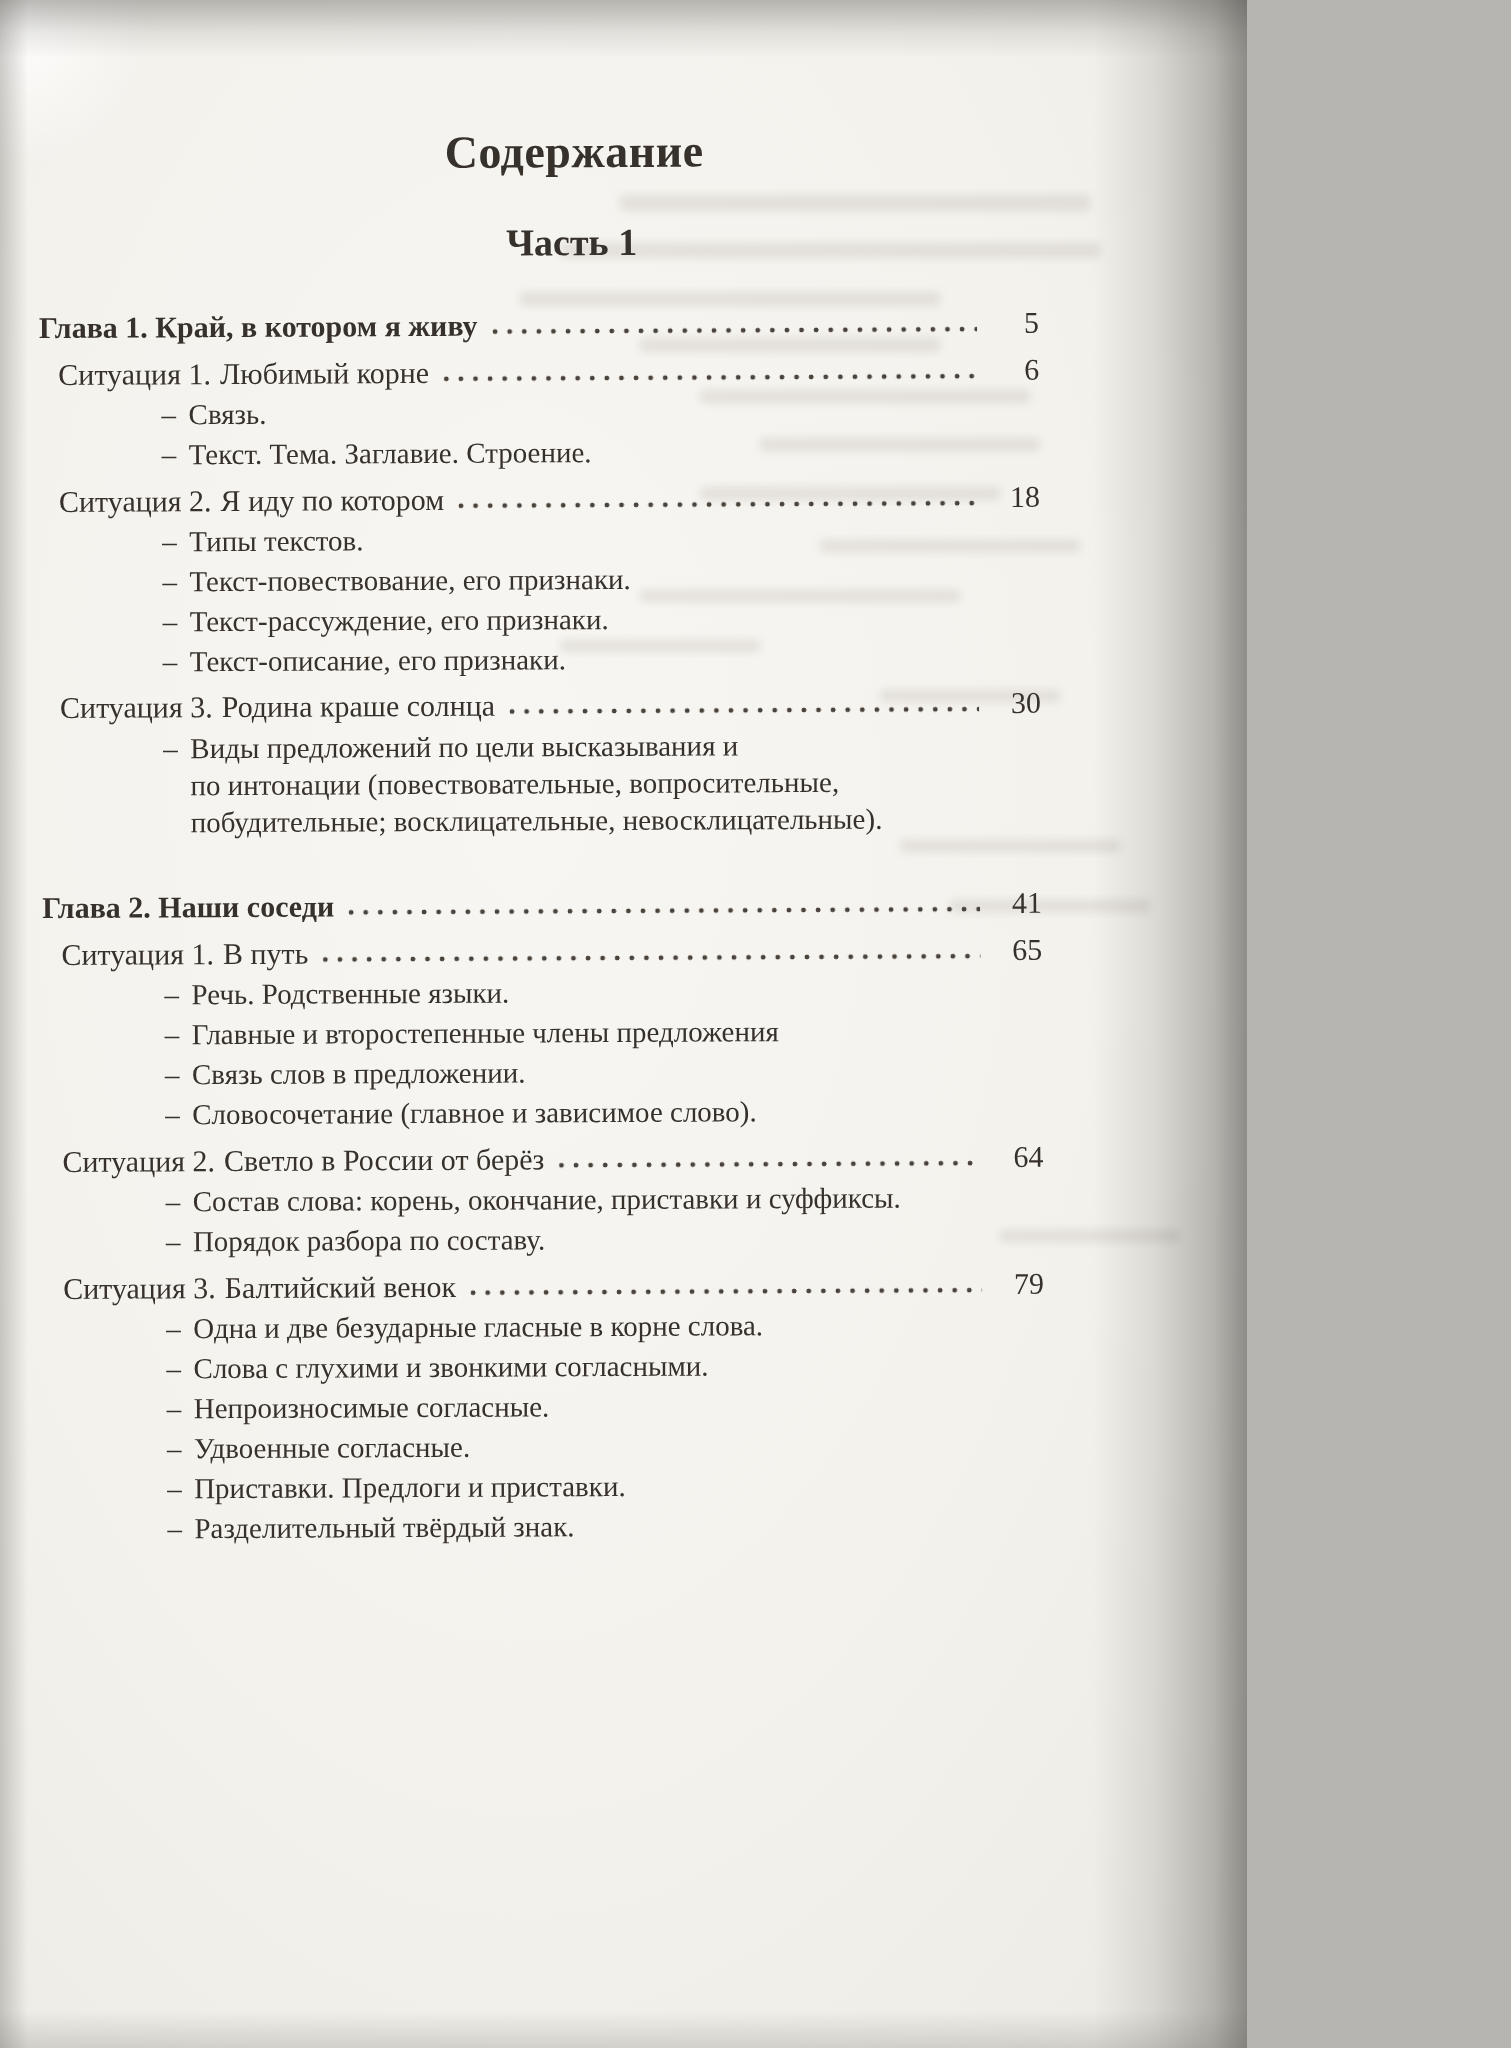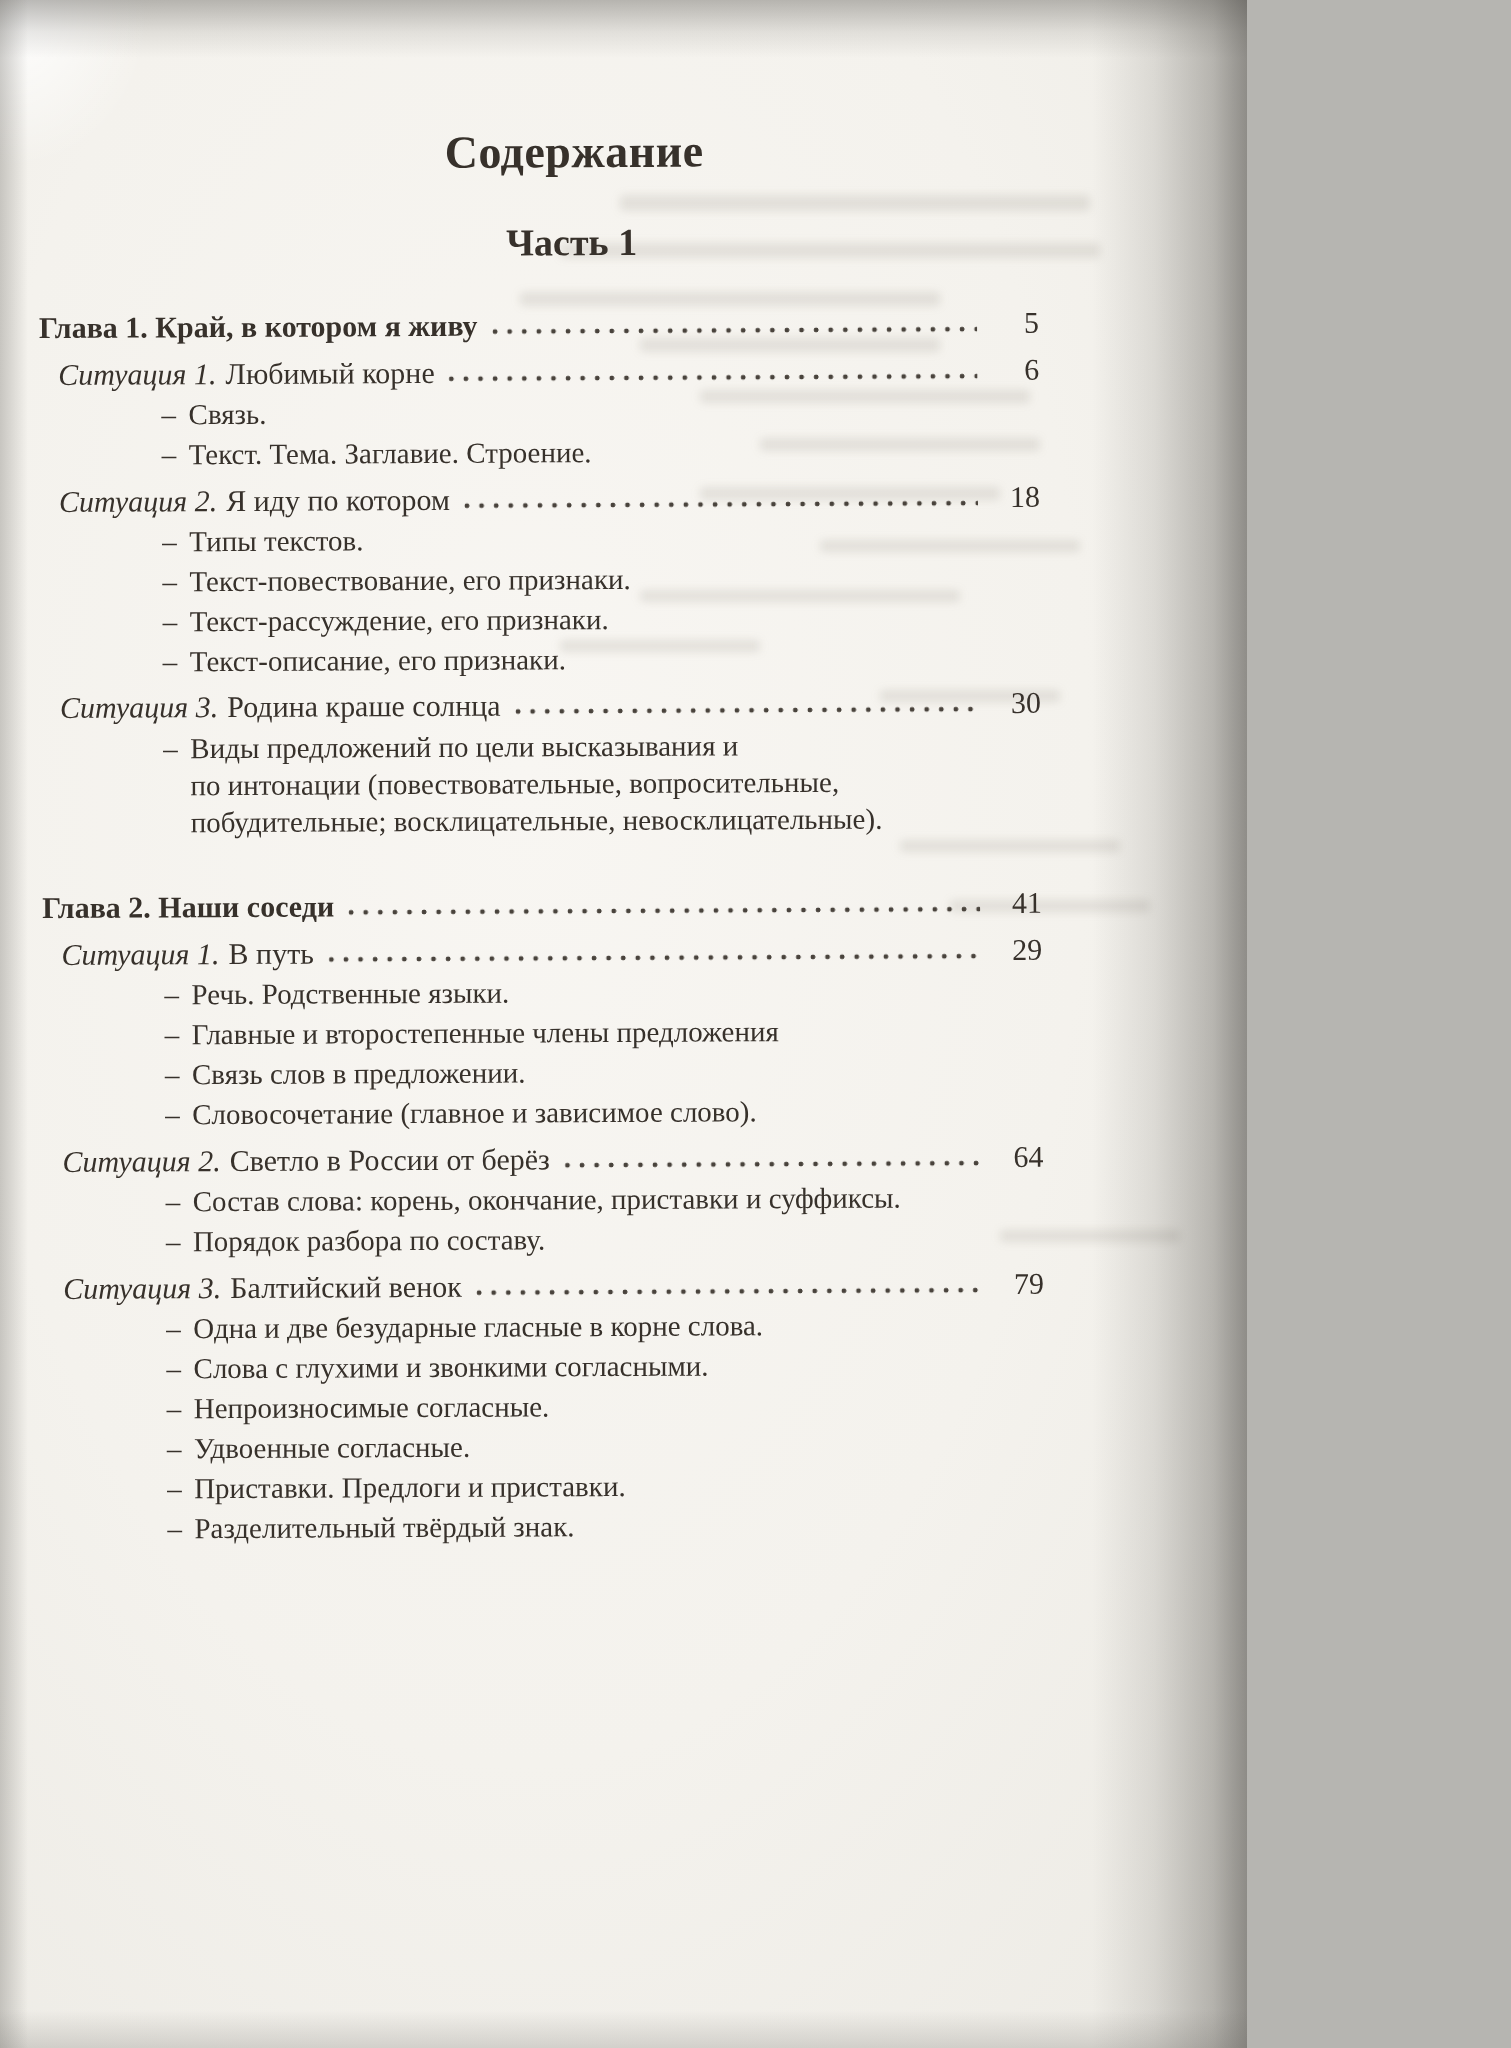--- a/index.html
+++ b/index.html
@@ -28,21 +28,21 @@
   .content{position:absolute;left:38px;top:128px;width:1000px;color:#37312b;
            transform:rotate(-0.3deg);transform-origin:left top}
   .title{font-size:46px;font-weight:bold;text-align:center;position:relative;left:36px;letter-spacing:.5px}
   .part{font-size:38px;font-weight:bold;text-align:center;position:relative;left:33px;margin-top:42px}
   #toc-root{margin-top:42px}
 
   .entry{display:flex;align-items:baseline;font-size:30px;line-height:1.25}
   .entry.chapter{font-weight:bold;margin:10px 0 8px 0}
   .entry.chapter .page{font-weight:normal}
   .entry.situation{margin:9px 0 4px 19px}
-  .entry .italic{font-style:italic;margin-right:.3em;white-space:nowrap}
+  .entry .italic{margin-right:.3em;white-space:nowrap}
   .entry .label{white-space:nowrap}
   .leader{flex:1;height:8px;min-width:40px;margin:0 10px 0 14px;
     background-image:radial-gradient(circle at 3px 4px,#49433c 2.1px,rgba(0,0,0,0) 2.7px);
     background-size:14.6px 8px;background-repeat:repeat-x;background-position:left center}
   .page{min-width:52px;text-align:right}
 
   .subitem{display:flex;font-size:29px;line-height:1.27;margin:3px 0 3px 122px}
   .dash{width:27px;flex:none}
   .subtext{white-space:pre-wrap}
 
@@ -132,21 +132,21 @@
         <div class="toc-section">
           <div class="entry chapter">
             <span class="label">Глава 2. Наши соседи</span>
             <span class="leader"></span>
             <span class="page">41</span>
           </div>
           <div class="entry situation">
             <span class="italic">Ситуация 1.</span>
             <span class="label">В путь</span>
             <span class="leader"></span>
-            <span class="page">29</span>
+            <span class="page">65</span>
           </div>
           <div class="subitem">
             <span class="dash">–</span>
             <span class="subtext">Речь. Родственные языки.</span>
           </div>
           <div class="subitem">
             <span class="dash">–</span>
             <span class="subtext">Главные и второстепенные члены предложения</span>
           </div>
           <div class="subitem">

